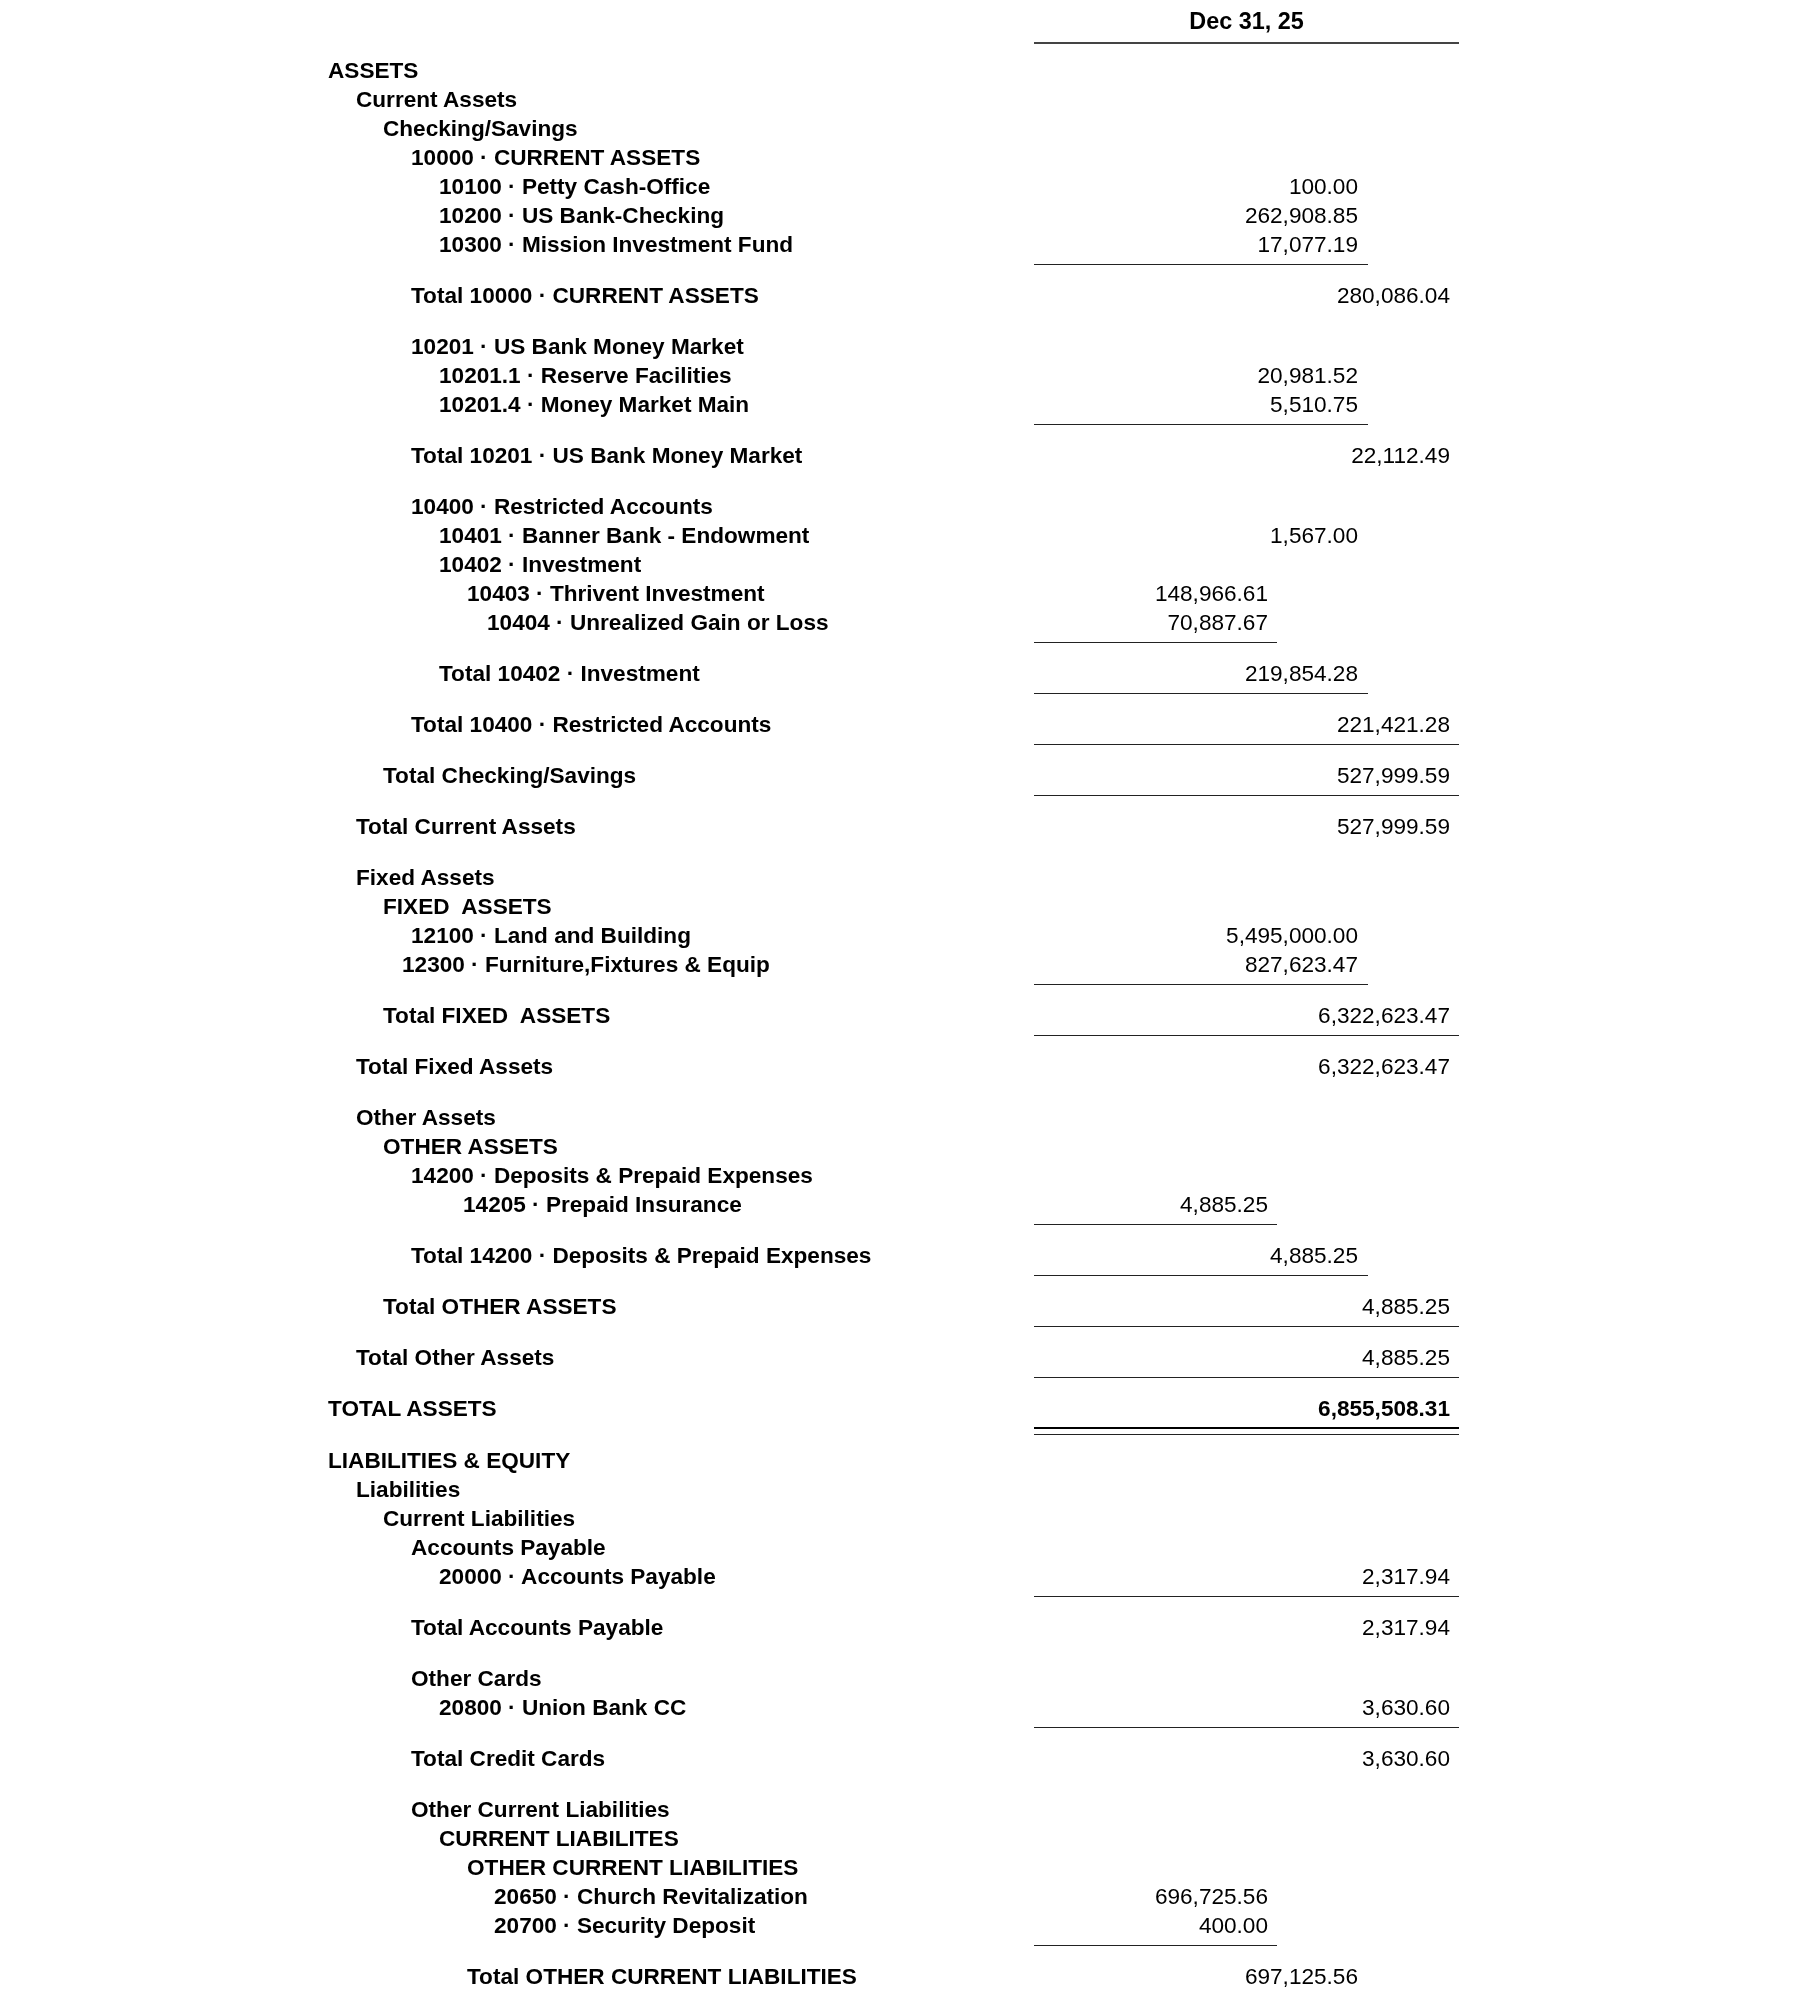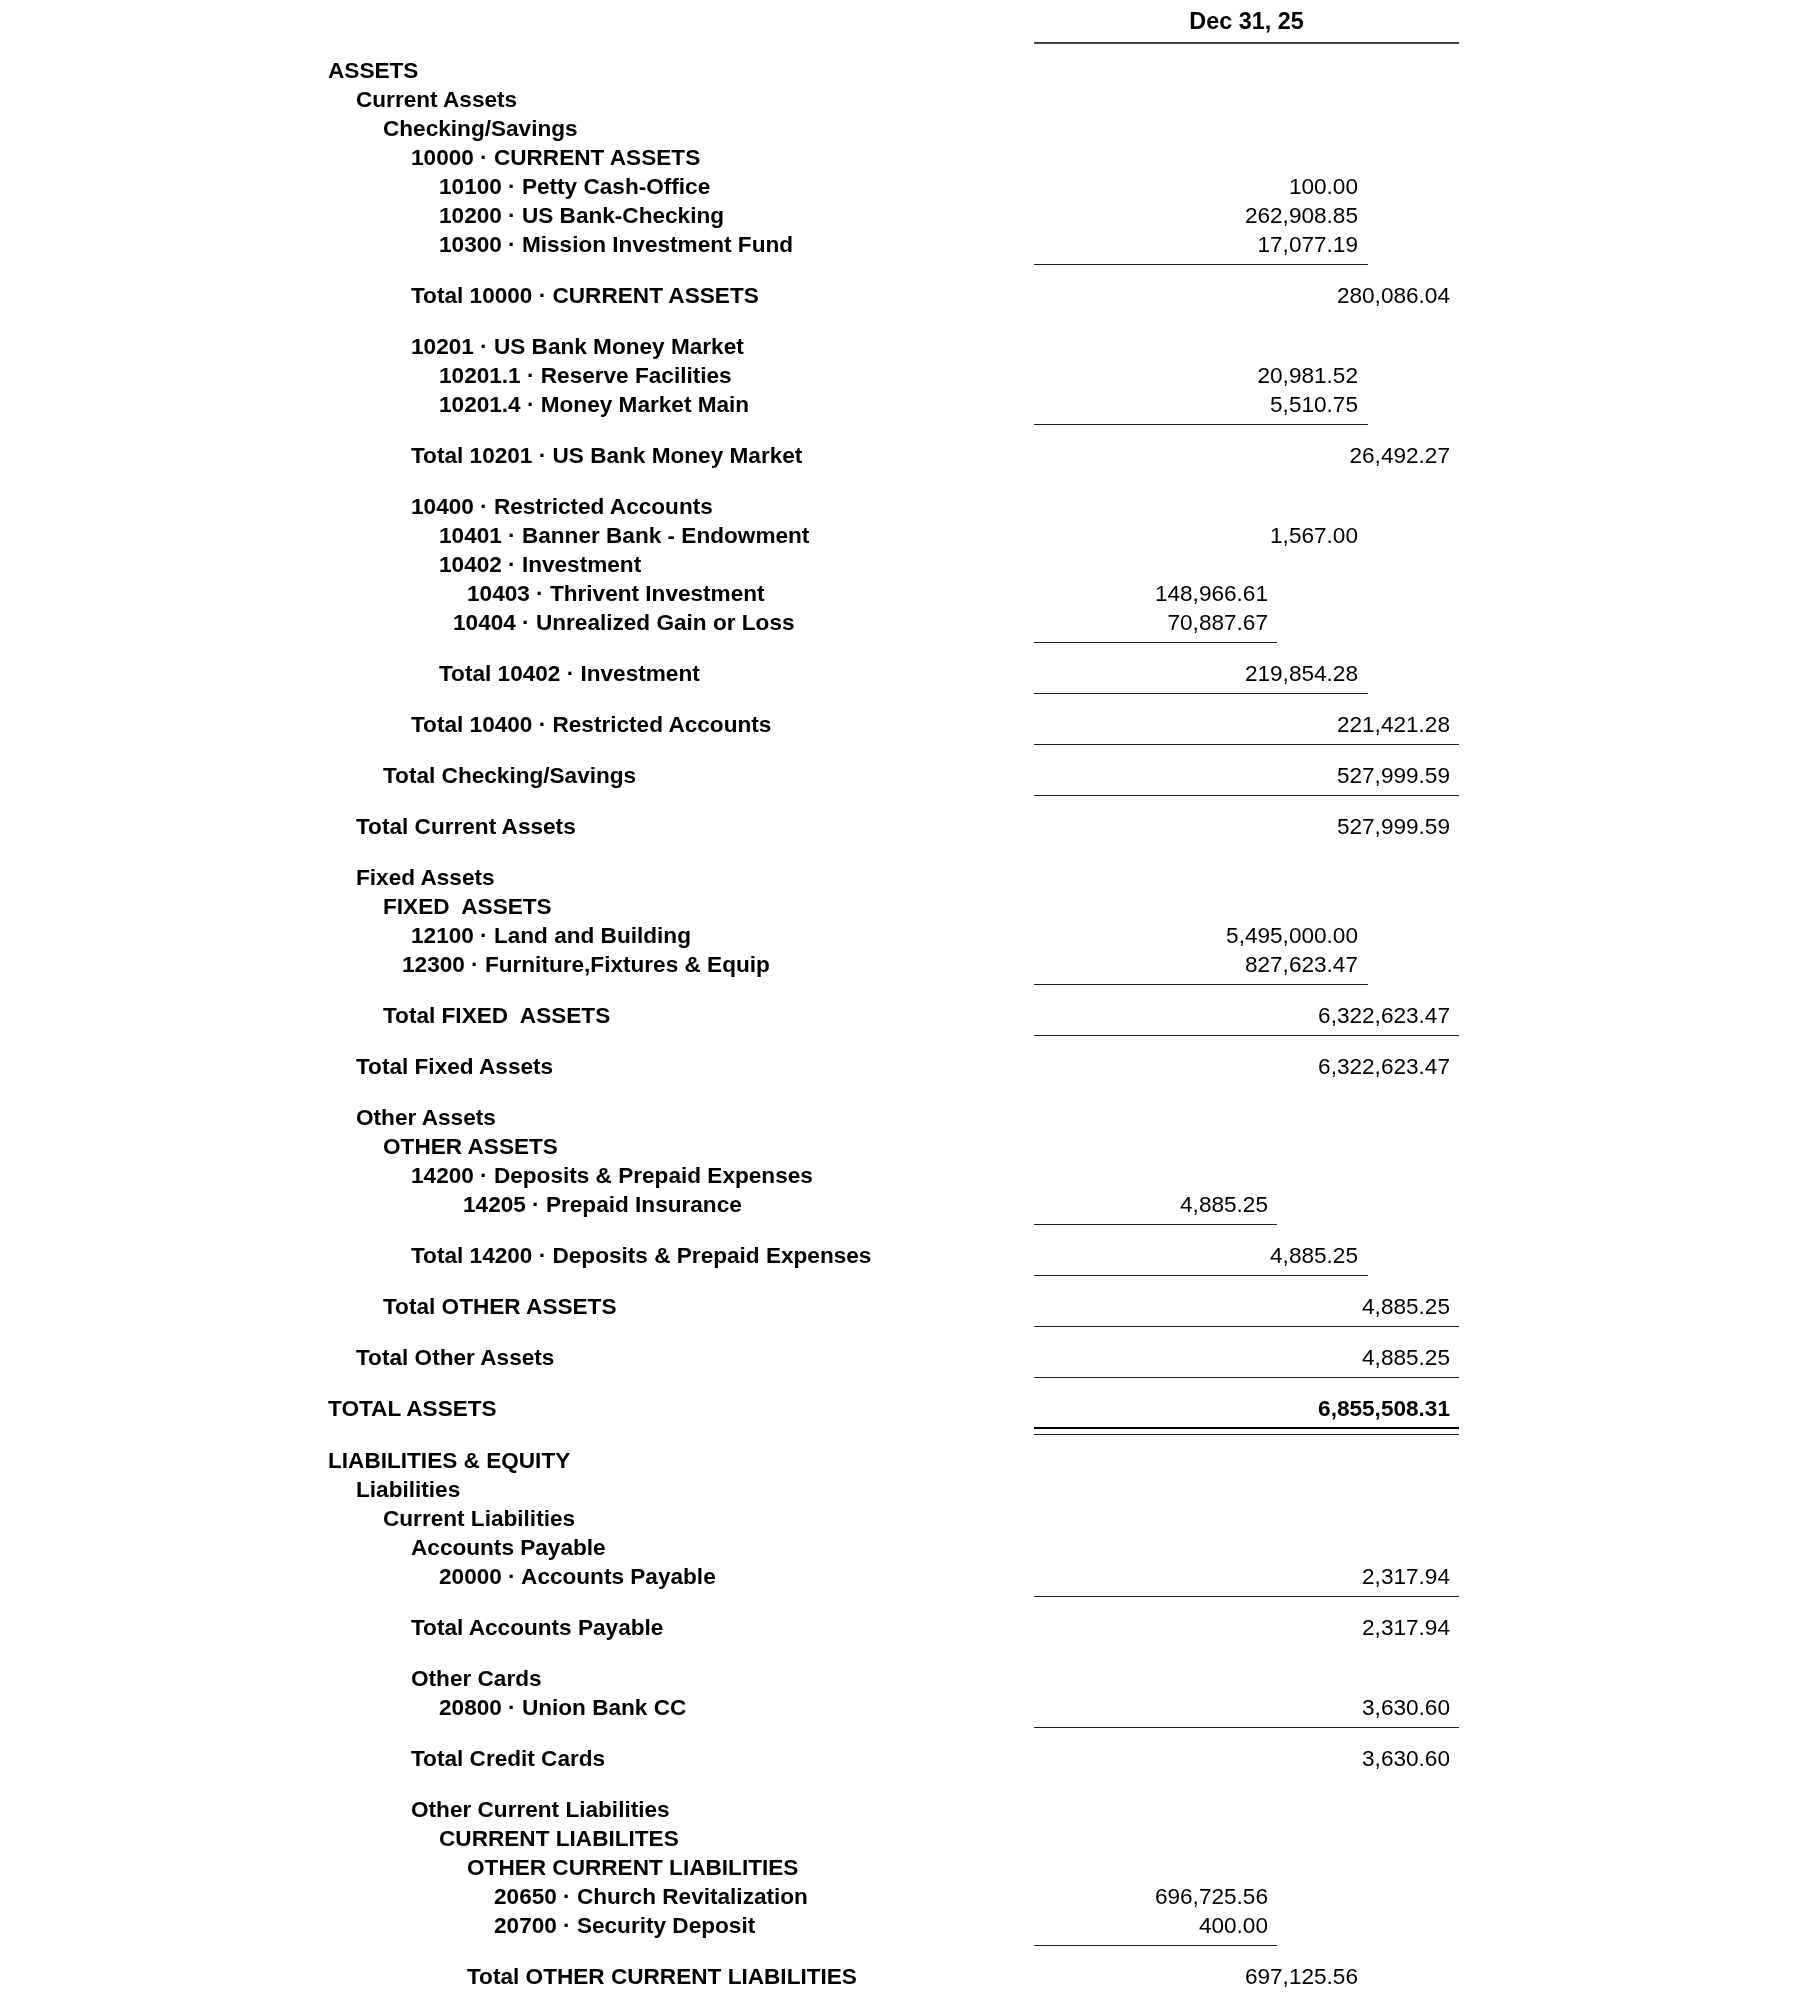--- a/index.html
+++ b/index.html
@@ -38,26 +38,26 @@
       <div class="row"><span class="label" style="left: 356px;">Current Assets</span></div>
       <div class="row"><span class="label" style="left: 383px;">Checking/Savings</span></div>
       <div class="row"><span class="label" style="left: 411px;">10000 · CURRENT ASSETS</span></div>
       <div class="row"><span class="label" style="left: 439px;">10100 · Petty Cash-Office</span><span class="amt c2">100.00</span></div>
       <div class="row"><span class="label" style="left: 439px;">10200 · US Bank-Checking</span><span class="amt c2">262,908.85</span></div>
       <div class="row"><span class="label" style="left: 439px;">10300 · Mission Investment Fund</span><span class="amt c2">17,077.19</span></div>
       <div class="row gap"><div class="rule c2"></div><span class="label" style="left: 411px;">Total 10000 · CURRENT ASSETS</span><span class="amt c3">280,086.04</span></div>
       <div class="row gap"><span class="label" style="left: 411px;">10201 · US Bank Money Market</span></div>
       <div class="row"><span class="label" style="left: 439px;">10201.1 · Reserve Facilities</span><span class="amt c2">20,981.52</span></div>
       <div class="row"><span class="label" style="left: 439px;">10201.4 · Money Market Main</span><span class="amt c2">5,510.75</span></div>
-      <div class="row gap"><div class="rule c2"></div><span class="label" style="left: 411px;">Total 10201 · US Bank Money Market</span><span class="amt c3">26,492.27</span></div>
+      <div class="row gap"><div class="rule c2"></div><span class="label" style="left: 411px;">Total 10201 · US Bank Money Market</span><span class="amt c3">22,112.49</span></div>
       <div class="row gap"><span class="label" style="left: 411px;">10400 · Restricted Accounts</span></div>
       <div class="row"><span class="label" style="left: 439px;">10401 · Banner Bank - Endowment</span><span class="amt c2">1,567.00</span></div>
       <div class="row"><span class="label" style="left: 439px;">10402 · Investment</span></div>
       <div class="row"><span class="label" style="left: 467px;">10403 · Thrivent Investment</span><span class="amt c1">148,966.61</span></div>
-      <div class="row"><span class="label" style="left: 453px; text-align: right;">10404 · Unrealized Gain or Loss</span><span class="amt c1">70,887.67</span></div>
+      <div class="row"><span class="label" style="left: 487px; text-align: right;">10404 · Unrealized Gain or Loss</span><span class="amt c1">70,887.67</span></div>
       <div class="row gap"><div class="rule c1"></div><span class="label" style="left: 439px;">Total 10402 · Investment</span><span class="amt c2">219,854.28</span></div>
       <div class="row gap"><div class="rule c2"></div><span class="label" style="left: 411px;">Total 10400 · Restricted Accounts</span><span class="amt c3">221,421.28</span></div>
       <div class="row gap"><div class="rule c3"></div><span class="label" style="left: 383px;">Total Checking/Savings</span><span class="amt c3">527,999.59</span></div>
       <div class="row gap"><div class="rule c3"></div><span class="label" style="left: 356px;">Total Current Assets</span><span class="amt c3">527,999.59</span></div>
       <div class="row gap"><span class="label" style="left: 356px;">Fixed Assets</span></div>
       <div class="row"><span class="label" style="left: 383px;">FIXED  ASSETS</span></div>
       <div class="row"><span class="label" style="left: 411px;">12100 · Land and Building</span><span class="amt c2">5,495,000.00</span></div>
       <div class="row"><span class="label" style="left: 402px;">12300 · Furniture,Fixtures &amp; Equip</span><span class="amt c2">827,623.47</span></div>
       <div class="row gap"><div class="rule c2"></div><span class="label" style="left: 383px;">Total FIXED  ASSETS</span><span class="amt c3">6,322,623.47</span></div>
       <div class="row gap"><div class="rule c3"></div><span class="label" style="left: 356px;">Total Fixed Assets</span><span class="amt c3">6,322,623.47</span></div>

